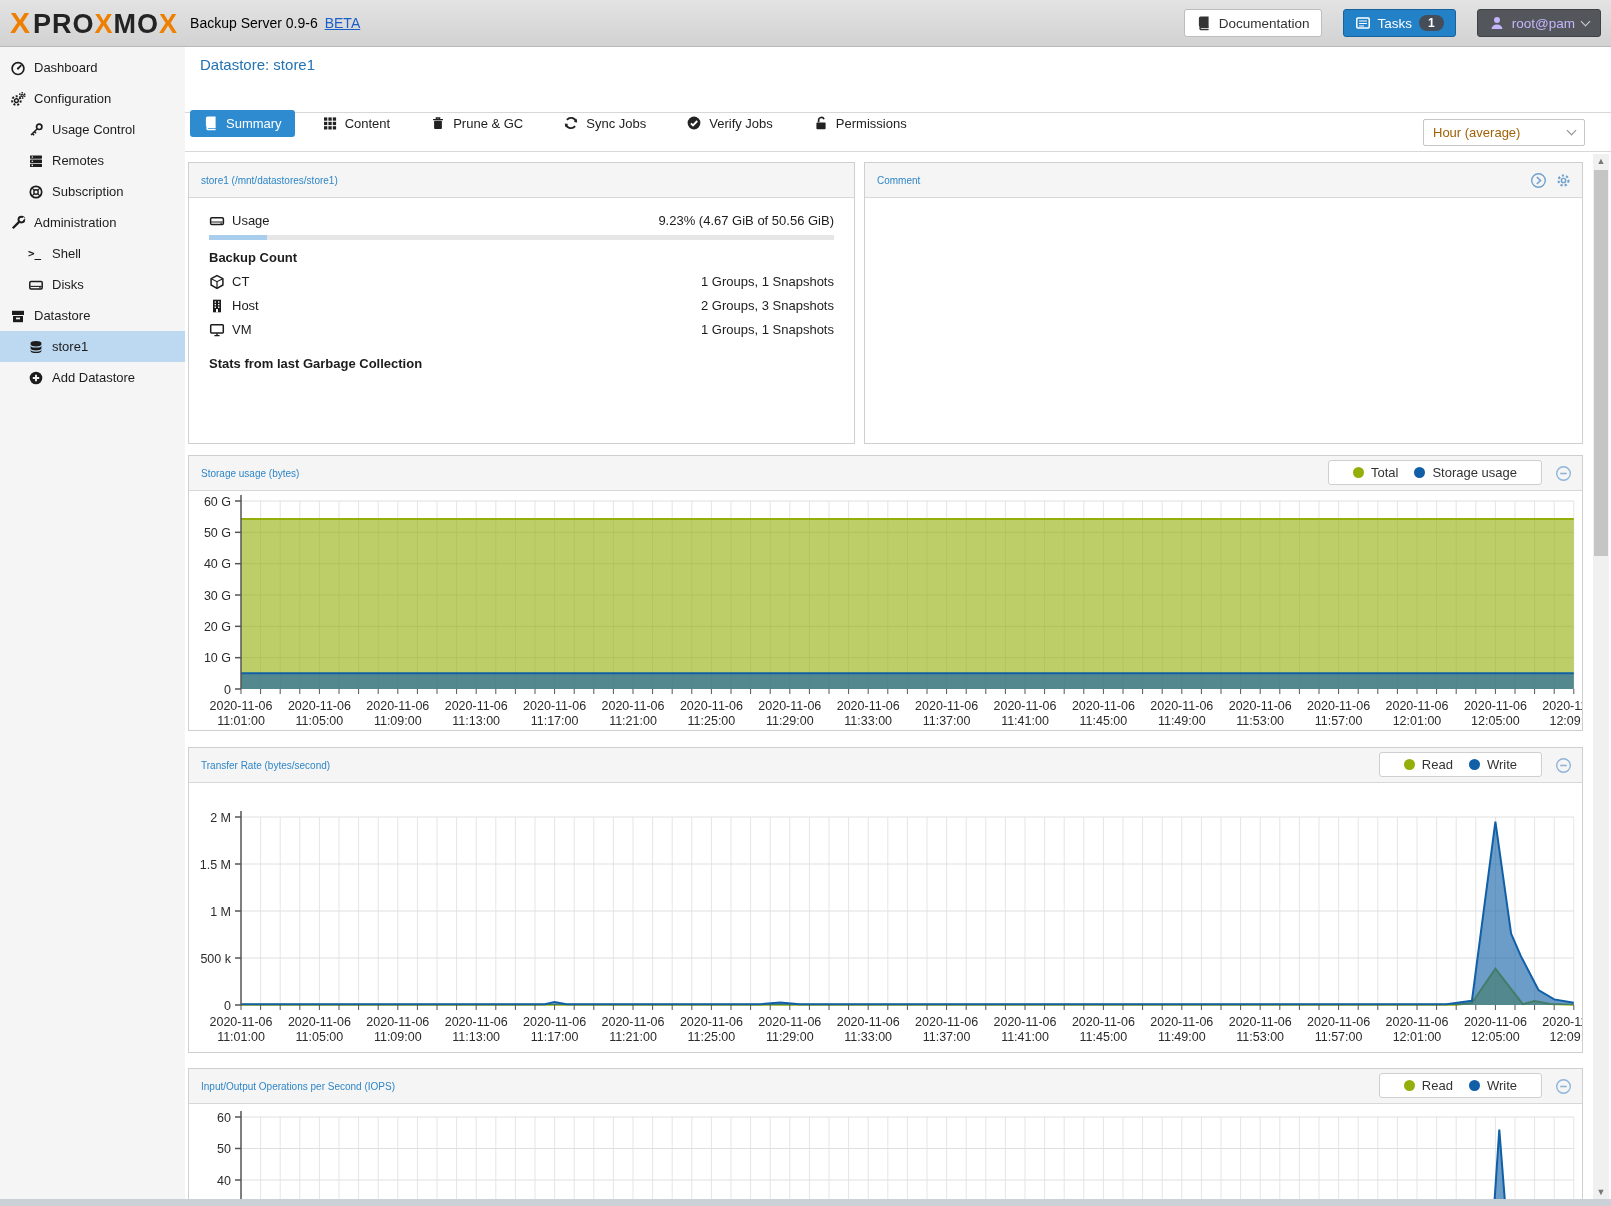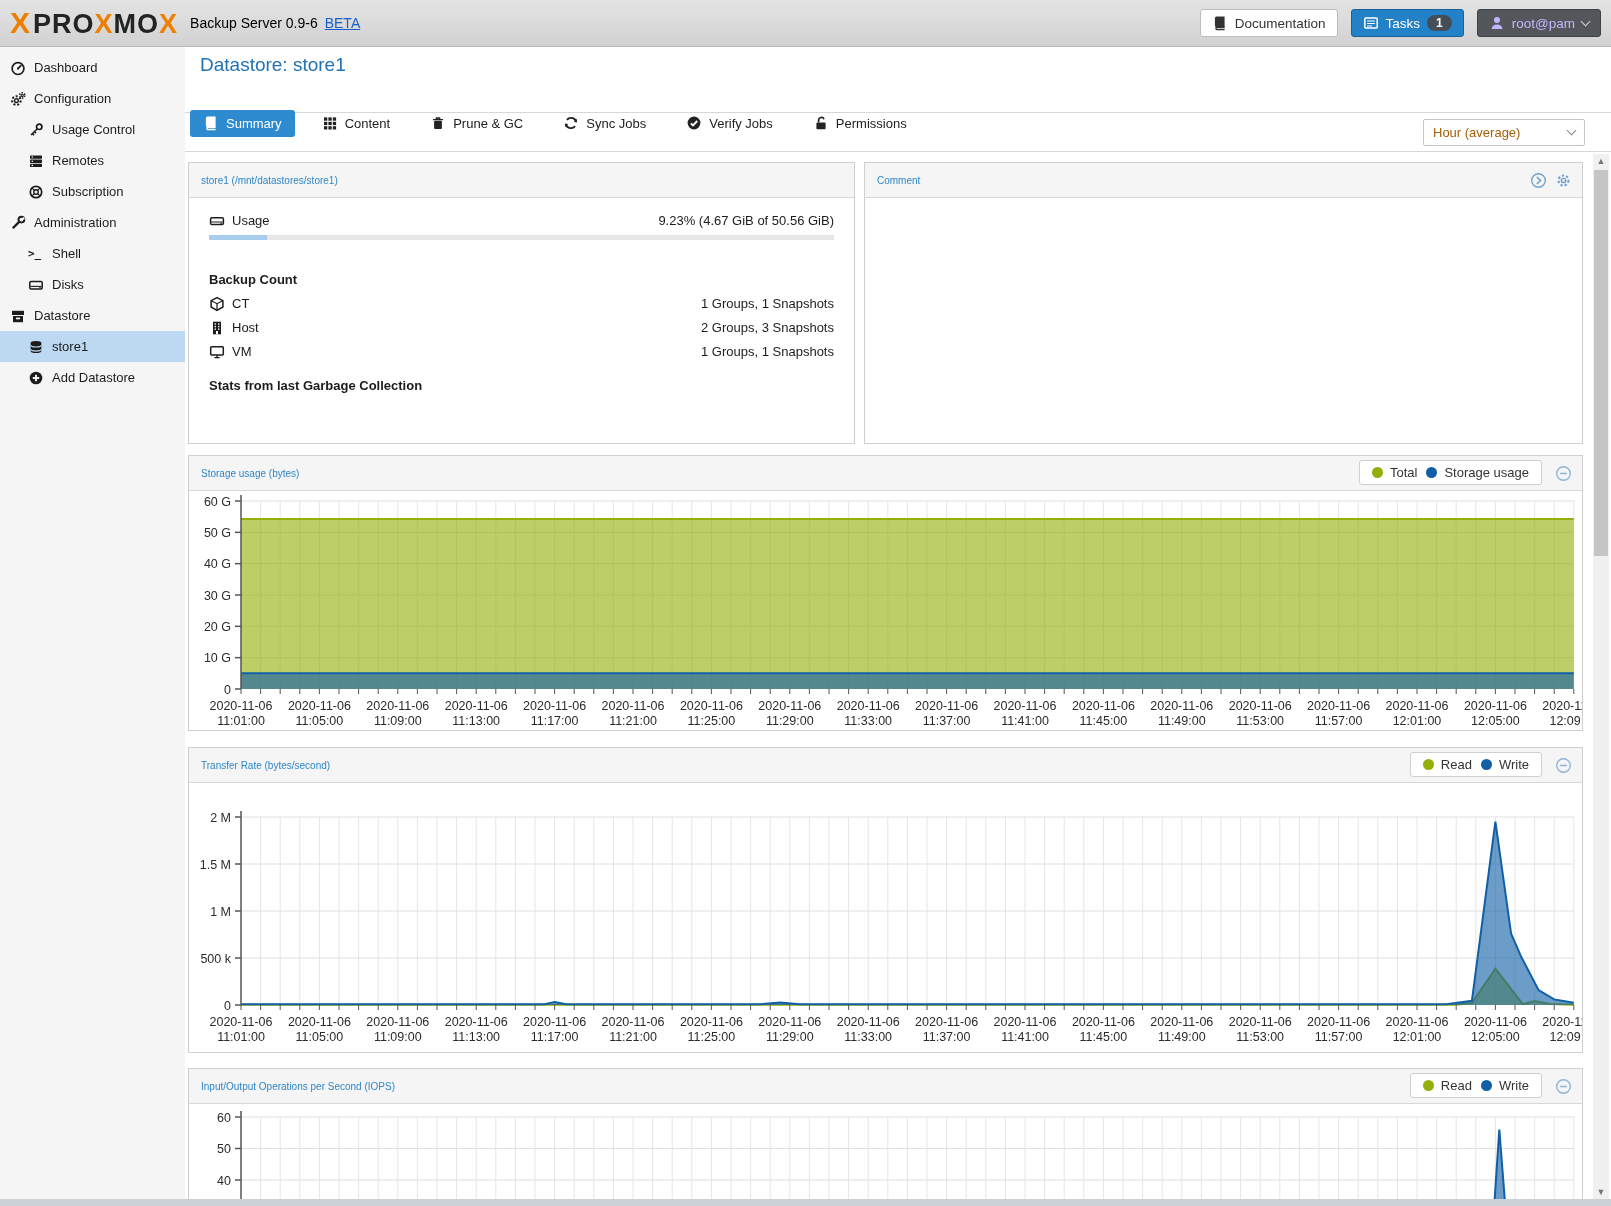--- a/index.html
+++ b/index.html
@@ -9,21 +9,21 @@
   
   #topbar { position:absolute; left:0; top:0; width:1611px; height:47px;
     background:linear-gradient(#e3e3e3,#d2d2d2); border-bottom:1px solid #b9b9b9;
     display:flex; align-items:center; z-index:10; }
   .logo { display:flex; align-items:baseline; margin-left:10px; font-weight:bold;
     font-size:27px; letter-spacing:1px; color:#232323; }
   .logo .lx { color:#ee7f00; font-size:30px; margin-right:2px; }
   .logo .ox { color:#ee7f00; }
   .product { margin-left:12px; font-size:14px; color:#000; }
   .beta { margin-left:7px; font-size:14px; color:#1a5fc8; text-decoration:underline; cursor:pointer; }
-  #topbar .right { margin-left:auto; display:flex; align-items:flex-start; gap:13px; margin-right:10px; }
+  #topbar .right { margin-left:auto; display:flex; align-items:flex-start; gap:21px; margin-right:10px; }
   .tb-btn { height:28px; display:flex; align-items:center; gap:7px; padding:0 11px;
     border-radius:3px; font-size:13.5px; cursor:pointer; }
   .tb-doc { background:#fff; border:1px solid #bdbdbd; color:#333; }
   .tb-tasks { background:#2381c8; border:1px solid #18639e; color:#fff; }
   .badge { background:#454d59; color:#fff; border-radius:9px; padding:1px 9px; font-size:12px; font-weight:bold; }
   .tb-user { background:#53575b; border:1px solid #3e4246; color:#c4b5fd; }
   .icon { display:inline-flex; width:16px; height:16px; }
   .icon svg { width:16px; height:16px; }
   .chev { width:7px; height:7px; border-right:1.7px solid #8a8a8a; border-bottom:1.7px solid #8a8a8a;
     transform:rotate(45deg); margin-top:-4px; }
@@ -36,53 +36,53 @@
   .side-item .icon { margin-left:10px; }
   .side-item.lvl1 .icon { margin-left:28px; }
   .side-item .lbl { margin-left:8px; }
   .side-item.sel { background:#bdd9f2; }
   .expander { position:absolute; right:22px; color:#8f8f8f; font-size:12px; }
   .shell-glyph { font-family:"DejaVu Sans Mono", monospace; font-weight:bold; font-size:11px; }
 
   
   #content { position:absolute; left:185px; top:47px; right:0; bottom:0; background:#fff; }
   #page-head { height:35px; display:flex; align-items:center; padding-left:15px; }
-  #page-title { color:#2272b4; font-size:19px; }
+  #page-title { color:#2272b4; font-size:15px; }
   #tabbar { height:31px; display:flex; align-items:flex-start; gap:14px; padding-left:5px;
     border-bottom:1px solid #d7d7d7; }
   .tab { display:flex; align-items:center; gap:7px; padding:5px 13px 6px; border-radius:3px;
     color:#222; cursor:pointer;margin-top:28px; }
   .tab.active { background:#2e8bd0; color:#fff; }
   #toolbar { height:39px; position:relative; border-bottom:1px solid #d7d7d7; }
   #interval { position:absolute; right:26px; top:6px; width:162px; height:27px; background:#fff;
     border:1px solid #c6c6c6; border-radius:2px; display:flex; align-items:center;
     padding:0 9px; cursor:pointer; color:#a16207; }
   #interval .chev { margin-left:auto; }
 
   
   .panel { position:absolute; border:1px solid #cfcfcf; background:#fff; }
   .panel-header { height:35px; background:#f5f5f5; border-bottom:1px solid #d8d8d8;
     display:flex; align-items:center; padding:0 12px; position:relative; }
   .panel-title { color:#2e86c8; font-size:10px; }
   .tools { position:absolute; right:10px; display:flex; gap:8px; color:#71a1cc; }
   .tools .icon, .tools svg { width:17px; height:17px; cursor:pointer; }
   .legend-box { position:absolute; right:40px; top:4px; background:#fff; border:1px solid #cfcfcf;
-    border-radius:3px; display:flex; gap:9px; padding:4px 12px; }
+    border-radius:3px; display:flex; gap:16px; padding:4px 24px; }
   .leg-item { display:flex; align-items:center; gap:7px; cursor:pointer; color:#333; }
   .leg-dot { width:11px; height:11px; border-radius:50%; }
   .chart-body { position:relative; overflow:hidden; height:calc(100% - 36px); }
   svg text.tick { font-family:"Liberation Sans", sans-serif; font-size:12.5px; fill:#2b2b2b; }
 
   
   .pbody { padding:14px 20px 0; }
   .kv { display:flex; align-items:center; height:19px; margin-top:5px; }
   .kv .icon { margin-right:7px; }
   .kv .lbl { flex:1; }
   .kv .val { white-space:nowrap; }
-  .section-h { font-weight:bold; margin-top:30px; height:19px; display:flex; align-items:center; }
+  .section-h { font-weight:bold; margin-top:8px; height:19px; display:flex; align-items:center; }
   .pb-track { margin-top:5px; height:5px; background:#e6e6e6; }
   .pb-fill { height:5px; background:#a9cdec; }
 
   
   #vscroll { position:absolute; left:1408px; top:107px; bottom:0; width:16px; background:#f0f0f0; }
   #vscroll .arr { position:absolute; left:0; width:16px; height:14px; color:#777; font-size:9px;
     display:flex; align-items:center; justify-content:center; cursor:pointer; }
   #vthumb { position:absolute; left:1px; top:16px; width:14px; height:386px; background:#c5c5c5; cursor:pointer; }
 
   #bottom-strip { position:absolute; left:0; right:0; bottom:0; height:7px; background:#cbd1d7; z-index:20; }

